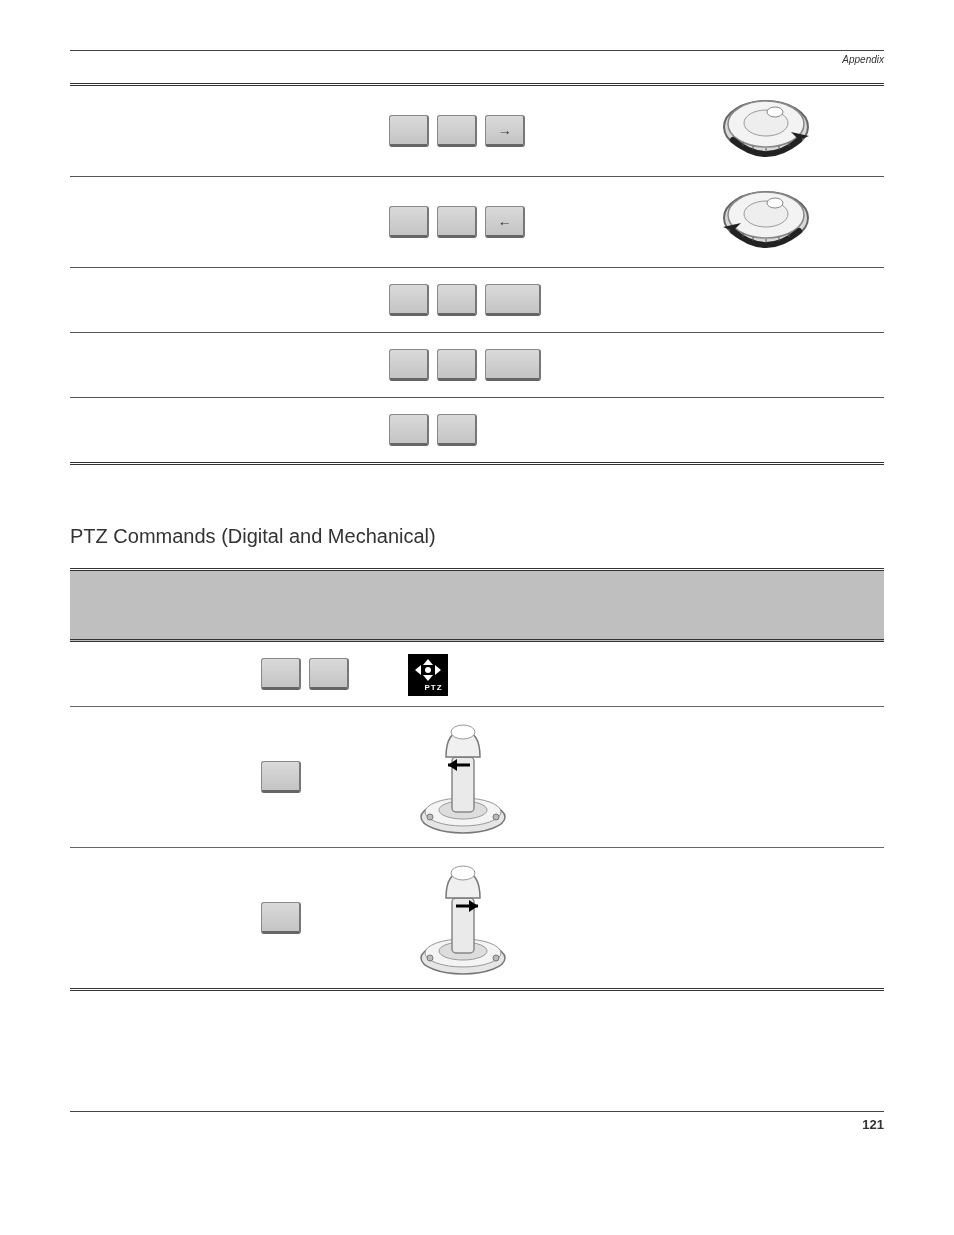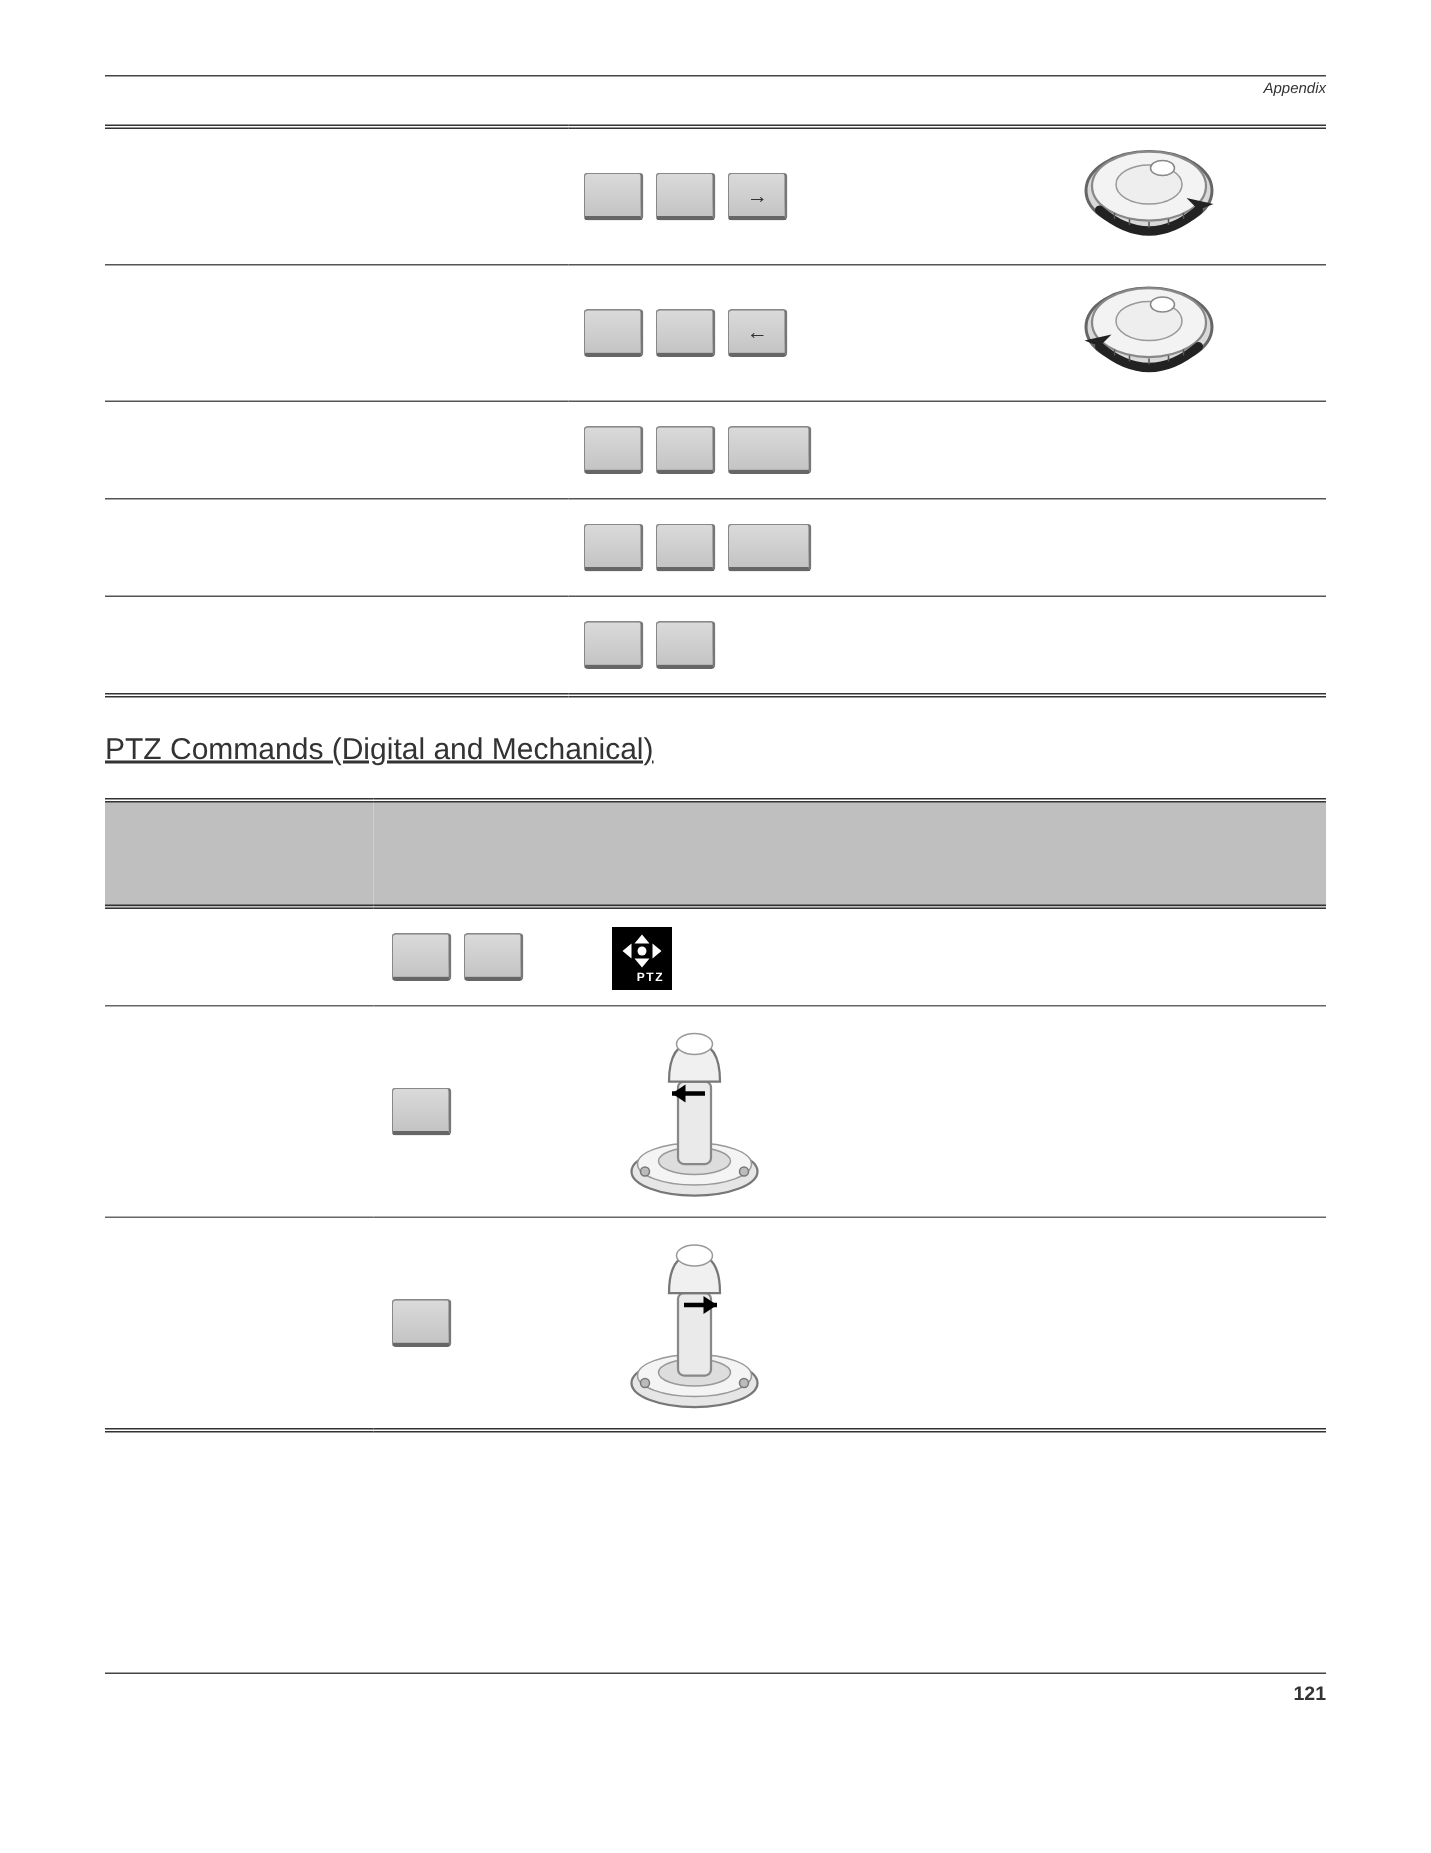--- a/index.html
+++ b/index.html
@@ -20,21 +20,20 @@
     margin-bottom: 3px;
   }
   .header-label {
     text-align: right;
     font-style: italic;
     font-size: 10px;
     margin-bottom: 18px;
   }
   .footer-rule {
     border-top: 1px solid #444;
-    margin-top: 40px;
     padding-top: 5px;
   }
   .footer-pn {
     text-align: right;
     font-weight: bold;
     font-size: 13px;
   }
   
   table.tbl1 {
     border-collapse: collapse;
@@ -77,22 +76,21 @@
   
   .dial-wrap {
     display: flex;
     align-items: center;
     justify-content: center;
   }
   .dial-svg { width: 106px; height: 70px; }
   
   .sect-title {
     font-size: 20px;
-    margin: 24px 0 20px 0;
-    text-decoration: underline;
+    margin: 60px 0 20px 0;
     font-weight: normal;
   }
   
   table.tbl2 {
     border-collapse: collapse;
     width: 100%;
     border-top: 3px double #333;
     border-bottom: 3px double #333;
   }
   table.tbl2 tr.head td {

